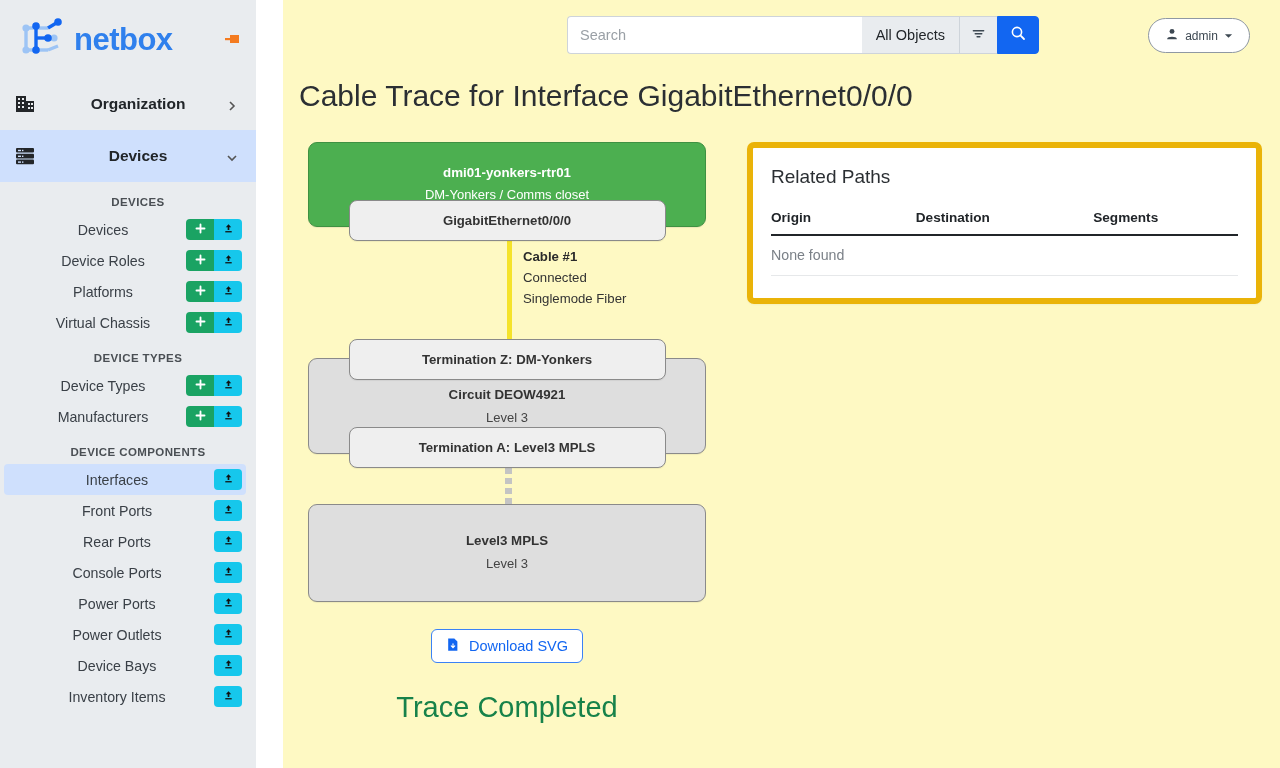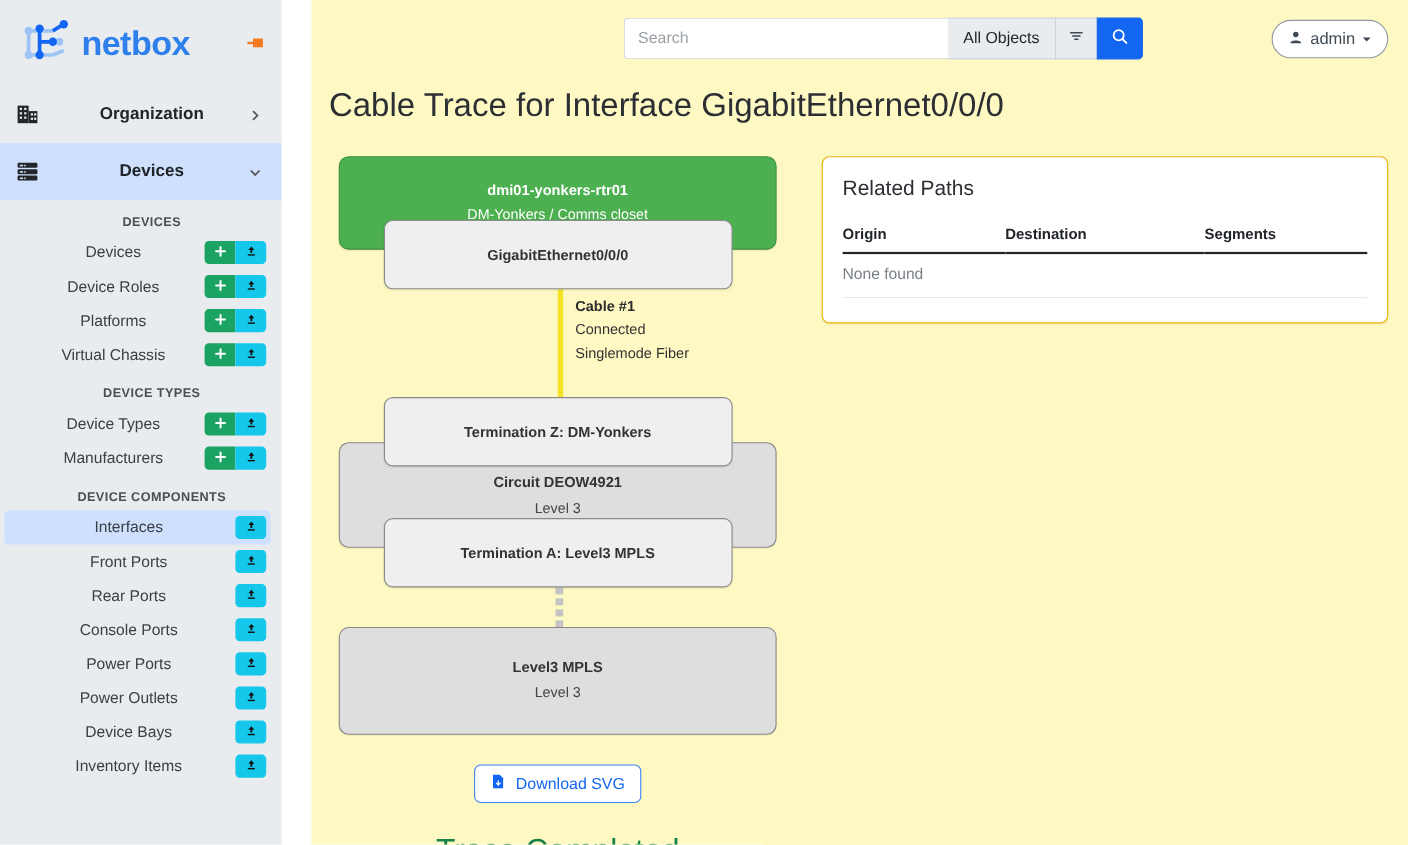--- a/index.html
+++ b/index.html
@@ -97,25 +97,25 @@
     background: #e9ecef; border: 1px solid #ced4da; border-left: 1px solid #ced4da; border-right: none;
     display: flex; align-items: center; justify-content: center;
     width: 38px; cursor: pointer;
   }
   .search-btn {
     background: #1266f1; border: 1px solid #1266f1; border-radius: 0 4px 4px 0;
     width: 42px; display: flex; align-items: center; justify-content: center;
     cursor: pointer;
   }
   .user-btn {
-    position: absolute; right: 18px; top: 18px;
+    position: absolute; right: 30px; top: 18px;
     height: 35px; min-width: 102px;
     border: 1px solid #8f98a3; border-radius: 18px; background: #fff;
     display: flex; align-items: center; justify-content: center; gap: 6px;
-    padding: 0 14px; font-size: 15px; color: #3d4852; cursor: pointer;
+    padding: 0 14px; font-size: 12px; color: #3d4852; cursor: pointer;
   }
 
   .page-title {
     font-size: 30px; font-weight: 400; color: #2b2f33;
     padding: 8px 0 0 8px; margin: 0 0 0 8px; line-height: 1.2;
   }
 
   .content { display: flex; padding: 0 18px; margin-top: 28px; }
   .trace-col { width: 420px; position: relative; }
   .paths-col { flex: 1; padding-left: 26px; }
@@ -129,21 +129,21 @@
     box-shadow: 0 1px 1px rgba(0,0,0,.07);
   }
   .node-green { background: #4caf50; border-color: #3f9142; color: #fff; padding: 22px 10px 24px; }
   .node-green .nb-title { font-size: 13.3px; font-weight: 700; margin-bottom: 7px; text-align: center; }
   .node-green .nb-sub { font-size: 13px; font-weight: 400; margin-bottom: 7px; }
   .node-green .nb-sub:last-child { margin-bottom: 0; }
 
   .term-box {
     background: #efefef; border: 1px solid #8a8a8a; border-radius: 8px;
     font-size: 13.2px; font-weight: 700; color: #333;
-    text-align: center; padding: 23px 10px;
+    text-align: center; padding: 12px 10px;
     width: 317px; margin: 0 auto;
     position: relative; z-index: 3;
     box-shadow: 0 1px 1px rgba(0,0,0,.06);
   }
   .overlap-up { margin-top: -27px; }
 
   .circuit-box {
     background: #dedede; border: 1px solid #8a8a8a; border-radius: 9px;
     text-align: center; padding: 28px 10px 28px;
     position: relative; z-index: 1; margin-top: -22px;
@@ -187,21 +187,21 @@
     color: #1266f1; font-size: 14.5px; padding: 7px 14px; cursor: pointer;
     font-family: "Liberation Sans", sans-serif;
   }
   .trace-status {
     text-align: center; font-size: 29px; color: #17824a;
     margin-top: 28px; font-weight: 400;
   }
 
   
   .card {
-    border: 1px solid #eab308; border-radius: 7px; background: #fff;
+    border: 6px solid #eab308; border-radius: 7px; background: #fff;
     padding: 18px 18px 22px;
     box-shadow: 0 1px 2px rgba(0,0,0,.04);
   }
   .card-title { font-size: 19px; font-weight: 400; color: #2b2f33; margin-bottom: 22px; }
   table.paths { width: 100%; border-collapse: collapse; }
   table.paths th {
     text-align: left; font-size: 13.6px; font-weight: 700; color: #212529;
     padding: 0 0 9px 0; border-bottom: 2px solid #212529;
   }
   table.paths td {

